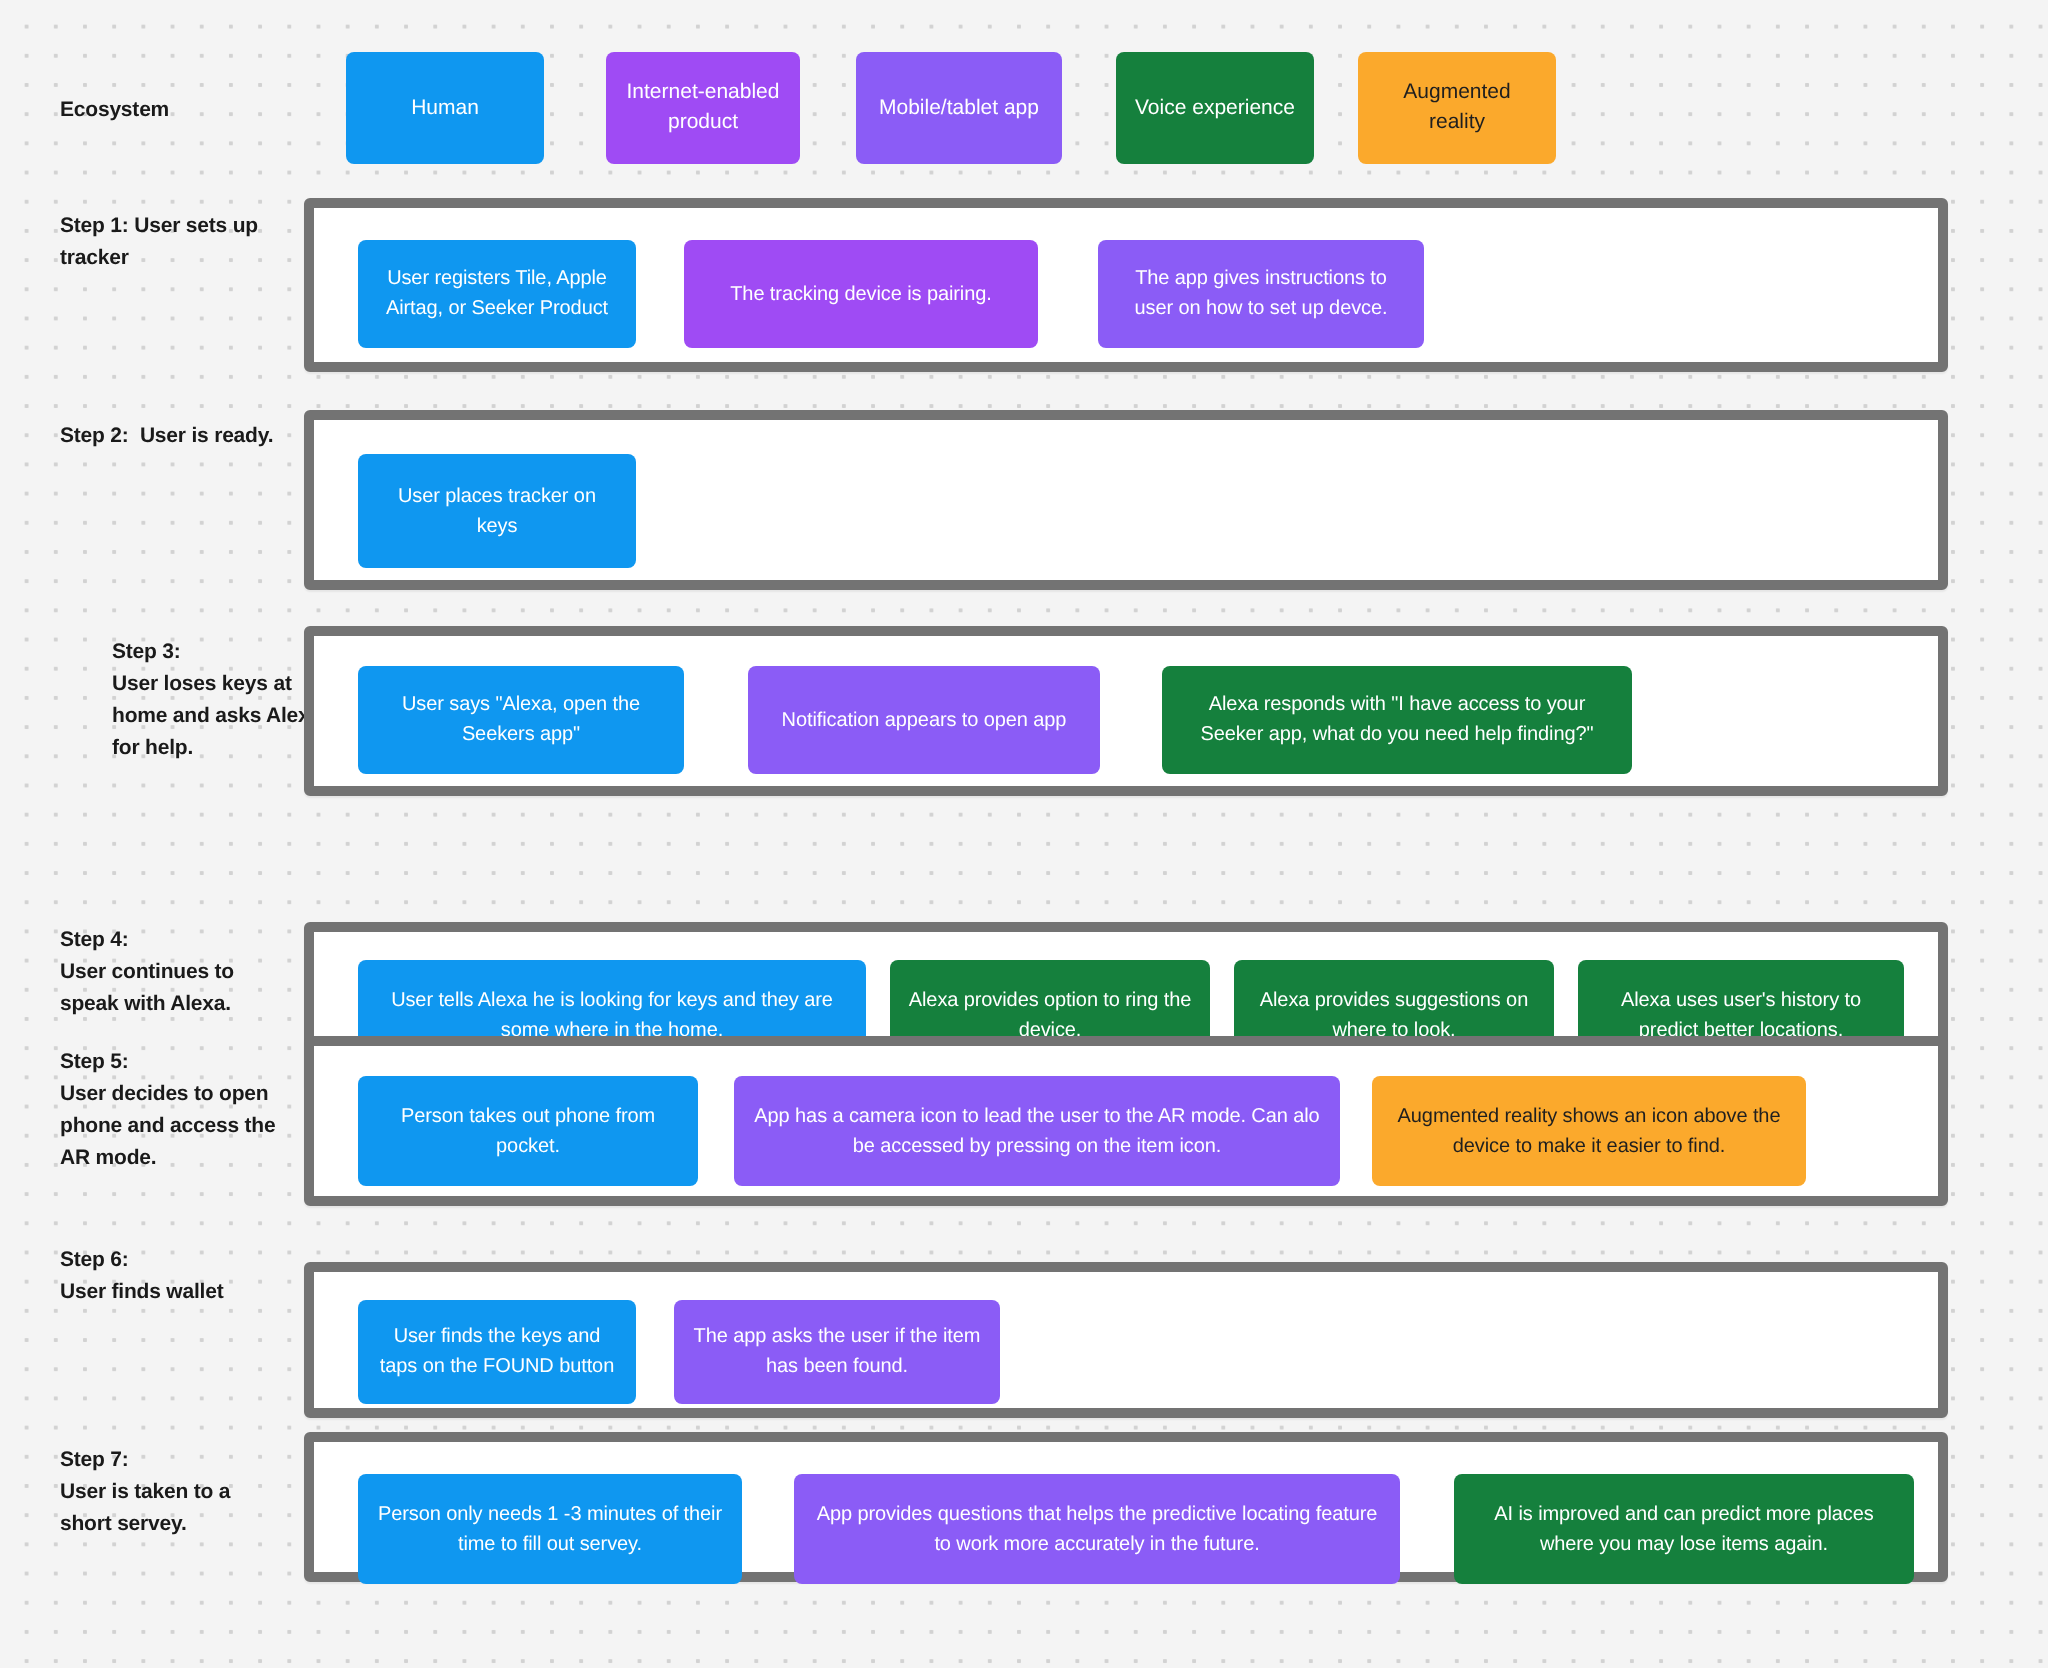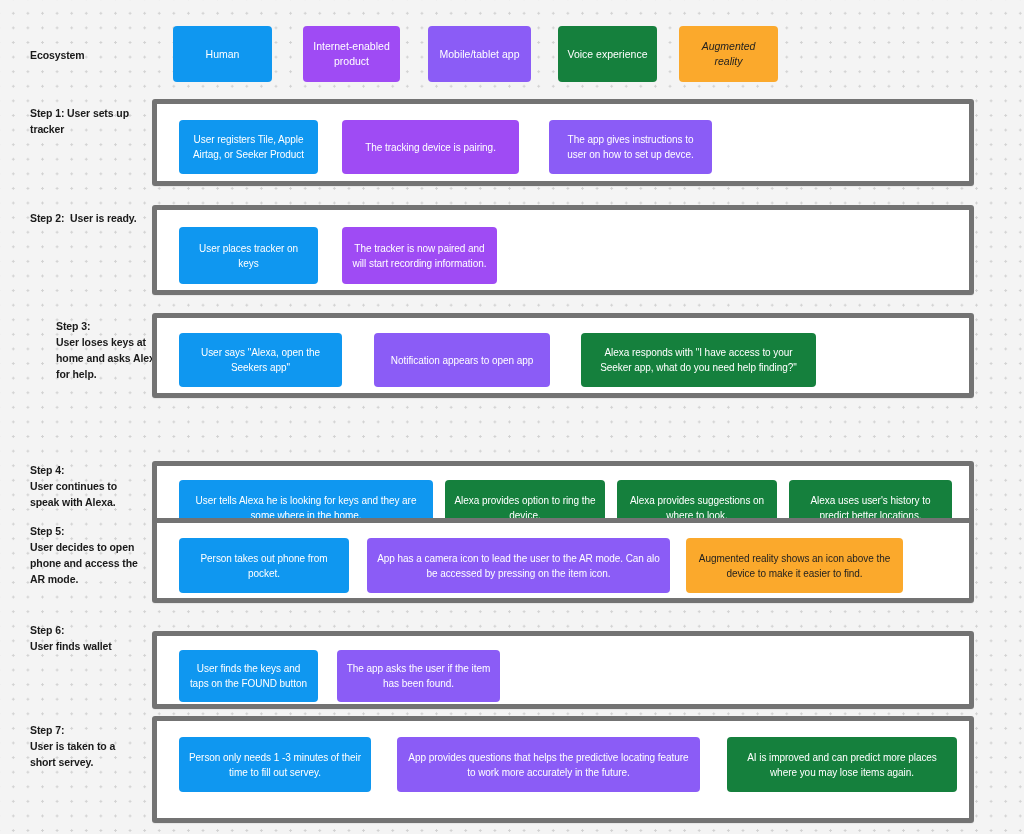--- a/index.html
+++ b/index.html
@@ -85,21 +85,21 @@
     display: flex;
     align-items: center;
     justify-content: center;
     text-align: center;
     color: #ffffff;
     font-size: 10.5px;
     line-height: 15px;
     padding: 2px 8px;
     box-sizing: border-box;
   }
-  .legend-chip.dark-text { color: #1f1f1f; font-style: italic; }
+  .legend-chip.dark-text { color: #1f1f1f; }
 </style>
 </head>
 <body>
 
 <div class="board">
 
   <div class="row" style="top:0;height:99px;">
     <div class="row-label" style="top:47px;">Ecosystem</div>
 
     <div class="legend-chip c-blue" style="left:173px;width:99px;">
@@ -136,23 +136,20 @@
         <span>The app gives instructions to user on how to set up devce.</span>
       </div>
     </div>
   </div>
 
   <div class="row" style="top:205px;height:107px;padding-left:44px;">
     <div class="row-label" style="top:5px;">Step 2:  User is ready.</div>
     <div class="lane" style="top:0;height:90px;">
       <div class="card c-blue" style="left:22px;top:17px;width:139px;height:57px;">
         <span>User places tracker on keys</span>
-      </div>
-      <div class="card c-purple" style="left:185px;top:17px;width:155px;height:57px;">
-        <span>The tracker is now paired and will start recording information.</span>
       </div>
     </div>
   </div>
 
   <div class="row" style="top:313px;height:100px;">
     <div class="row-label" style="top:5px;margin-left:26px;">Step 3:
 User loses keys at home and asks Alexa for help.</div>
     <div class="lane" style="top:0;height:85px;">
       <div class="card c-blue" style="left:22px;top:15px;width:163px;height:54px;">
         <span>User says "Alexa, open the Seekers app"</span>
@@ -210,21 +207,21 @@
       </div>
       <div class="card c-green" style="left:180px;top:14px;width:163px;height:52px;">
         <span>The app asks the user if the item has been found.</span>
       </div>
     </div>
   </div>
 
   <div class="row" style="top:716px;height:110px;">
     <div class="row-label" style="top:6px;">Step 7:
 User is taken to a short servey.</div>
-    <div class="lane" style="top:0;height:107px;">
+    <div class="lane" style="top:0;height:75px;">
       <div class="card c-blue" style="left:22px;top:16px;width:192px;height:55px;">
         <span>Person only needs 1 -3 minutes of their time to fill out servey.</span>
       </div>
       <div class="card c-green" style="left:240px;top:16px;width:303px;height:55px;">
         <span>App provides questions that helps the predictive locating feature to work more accurately in the future.</span>
       </div>
       <div class="card c-red" style="left:570px;top:16px;width:230px;height:55px;">
         <span>AI is improved and can predict more places where you may lose items again.</span>
       </div>
     </div>

